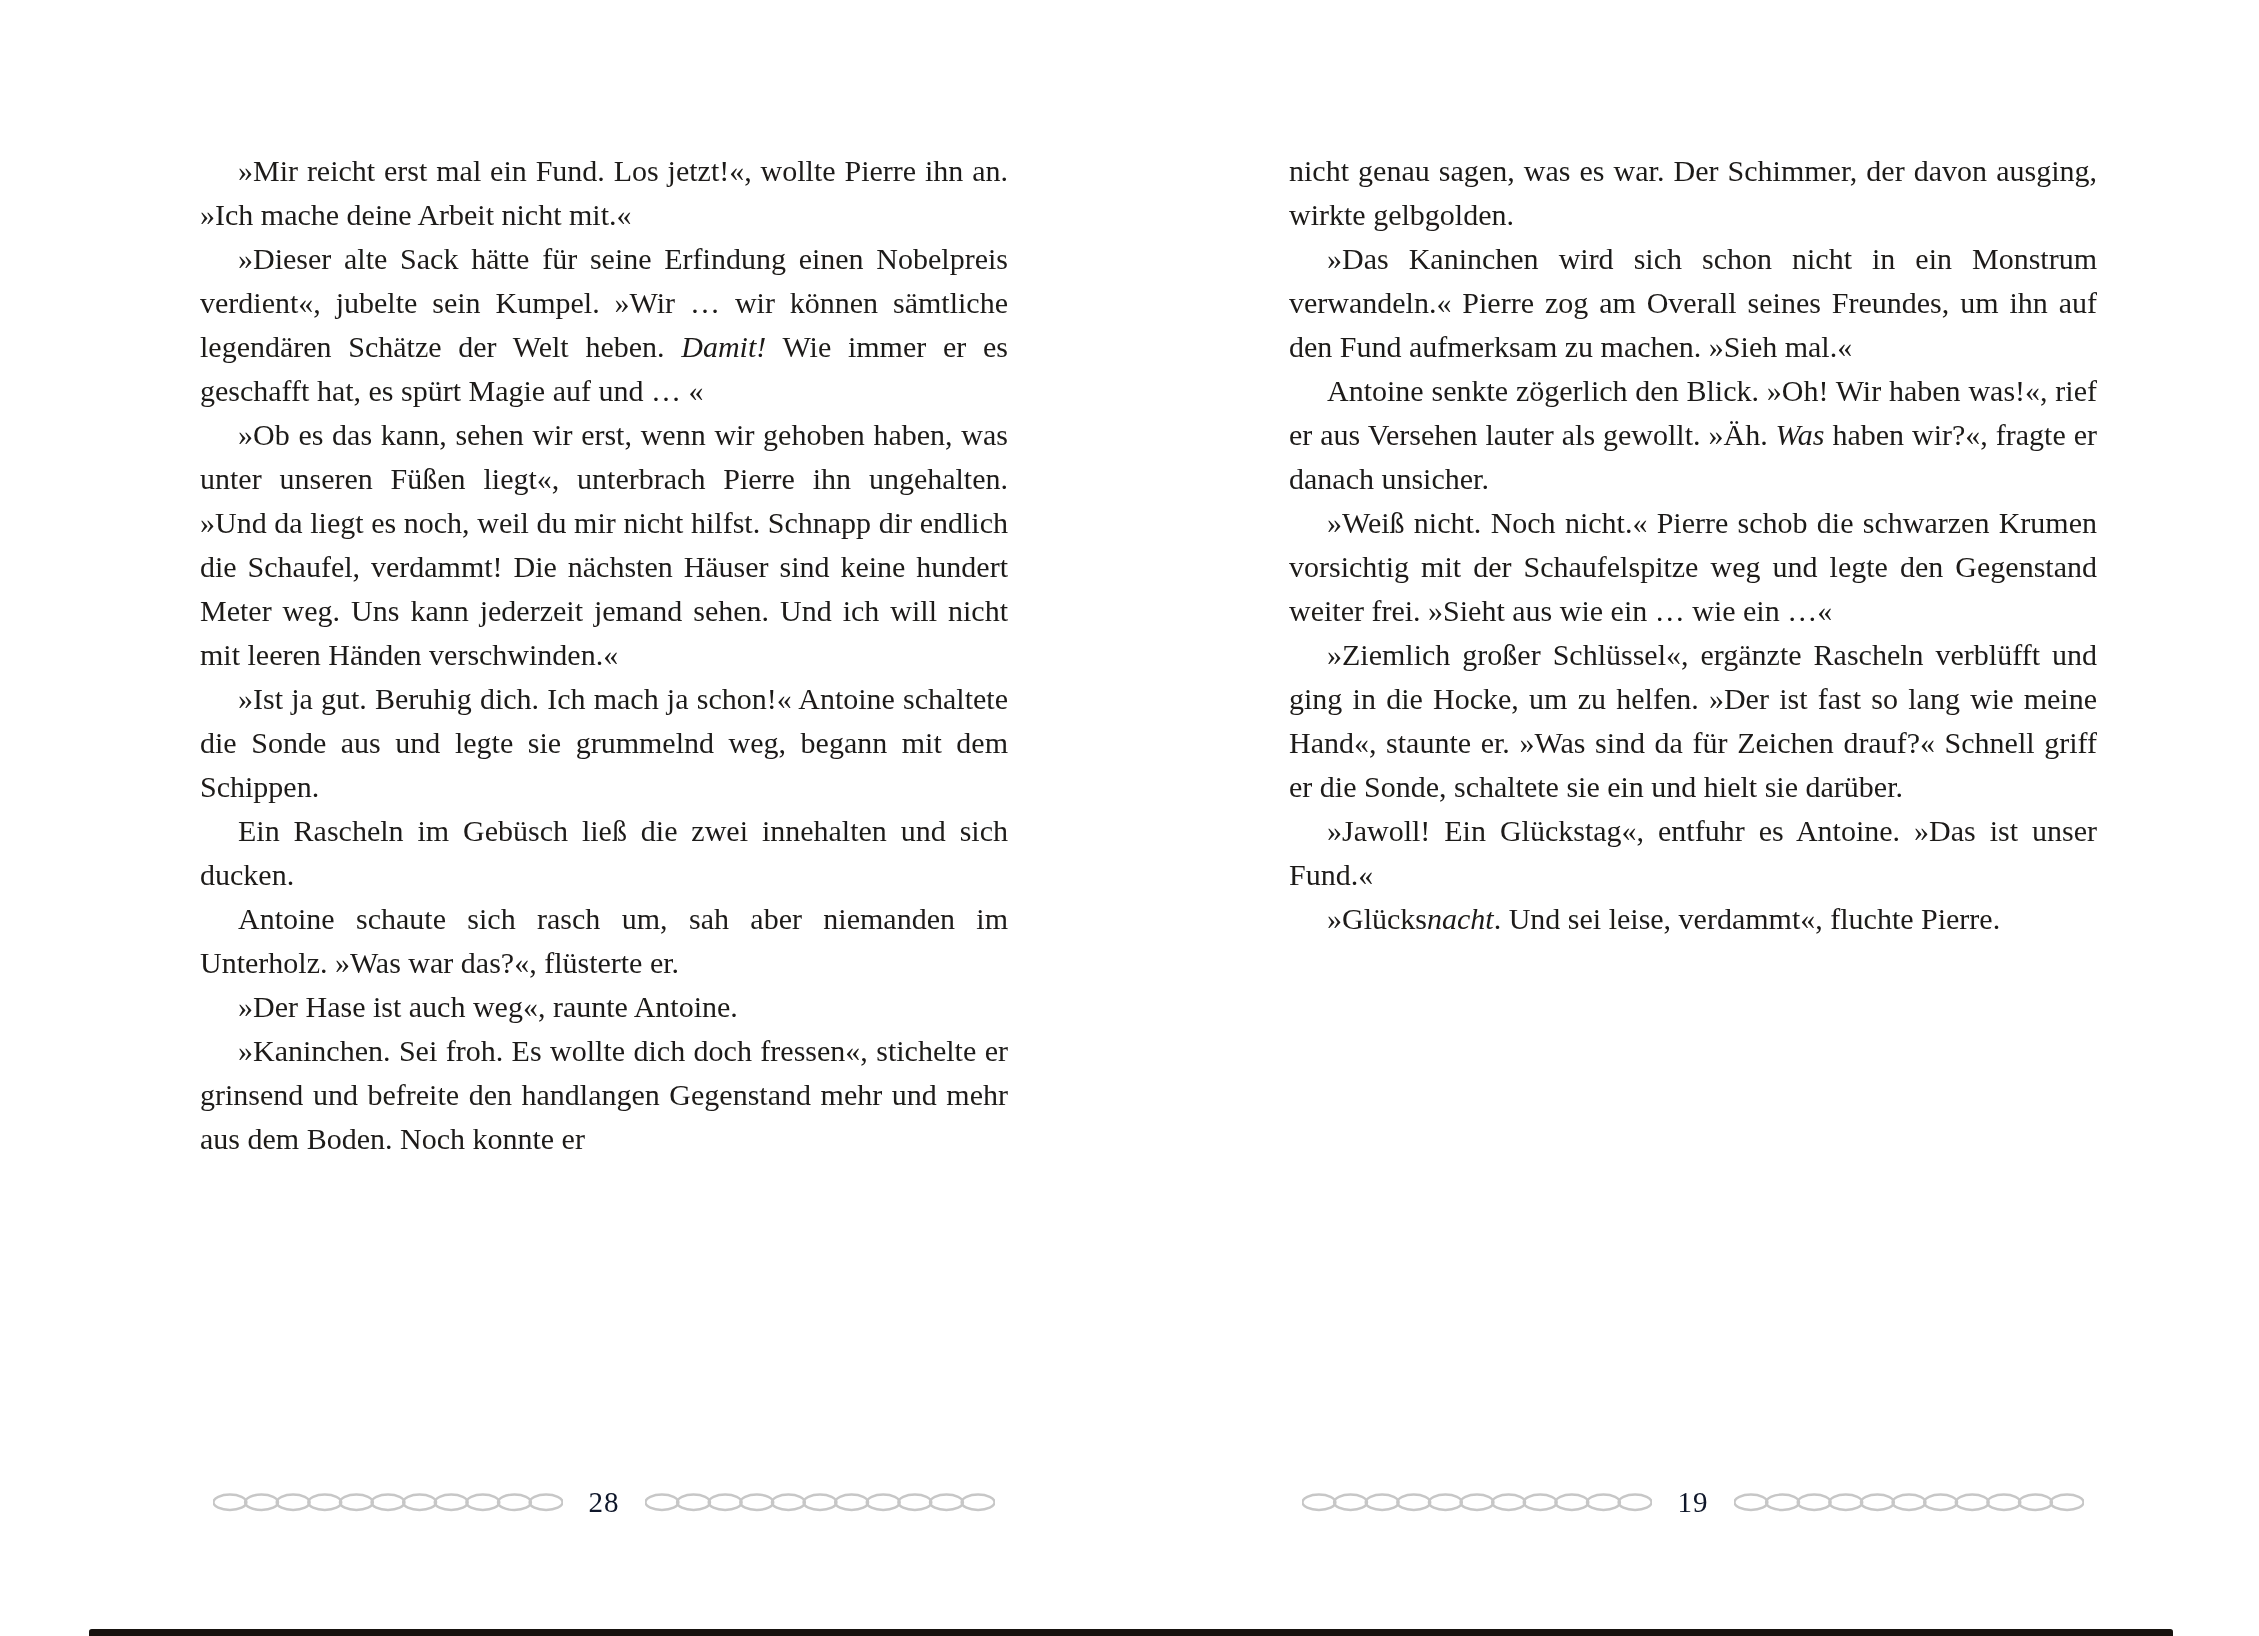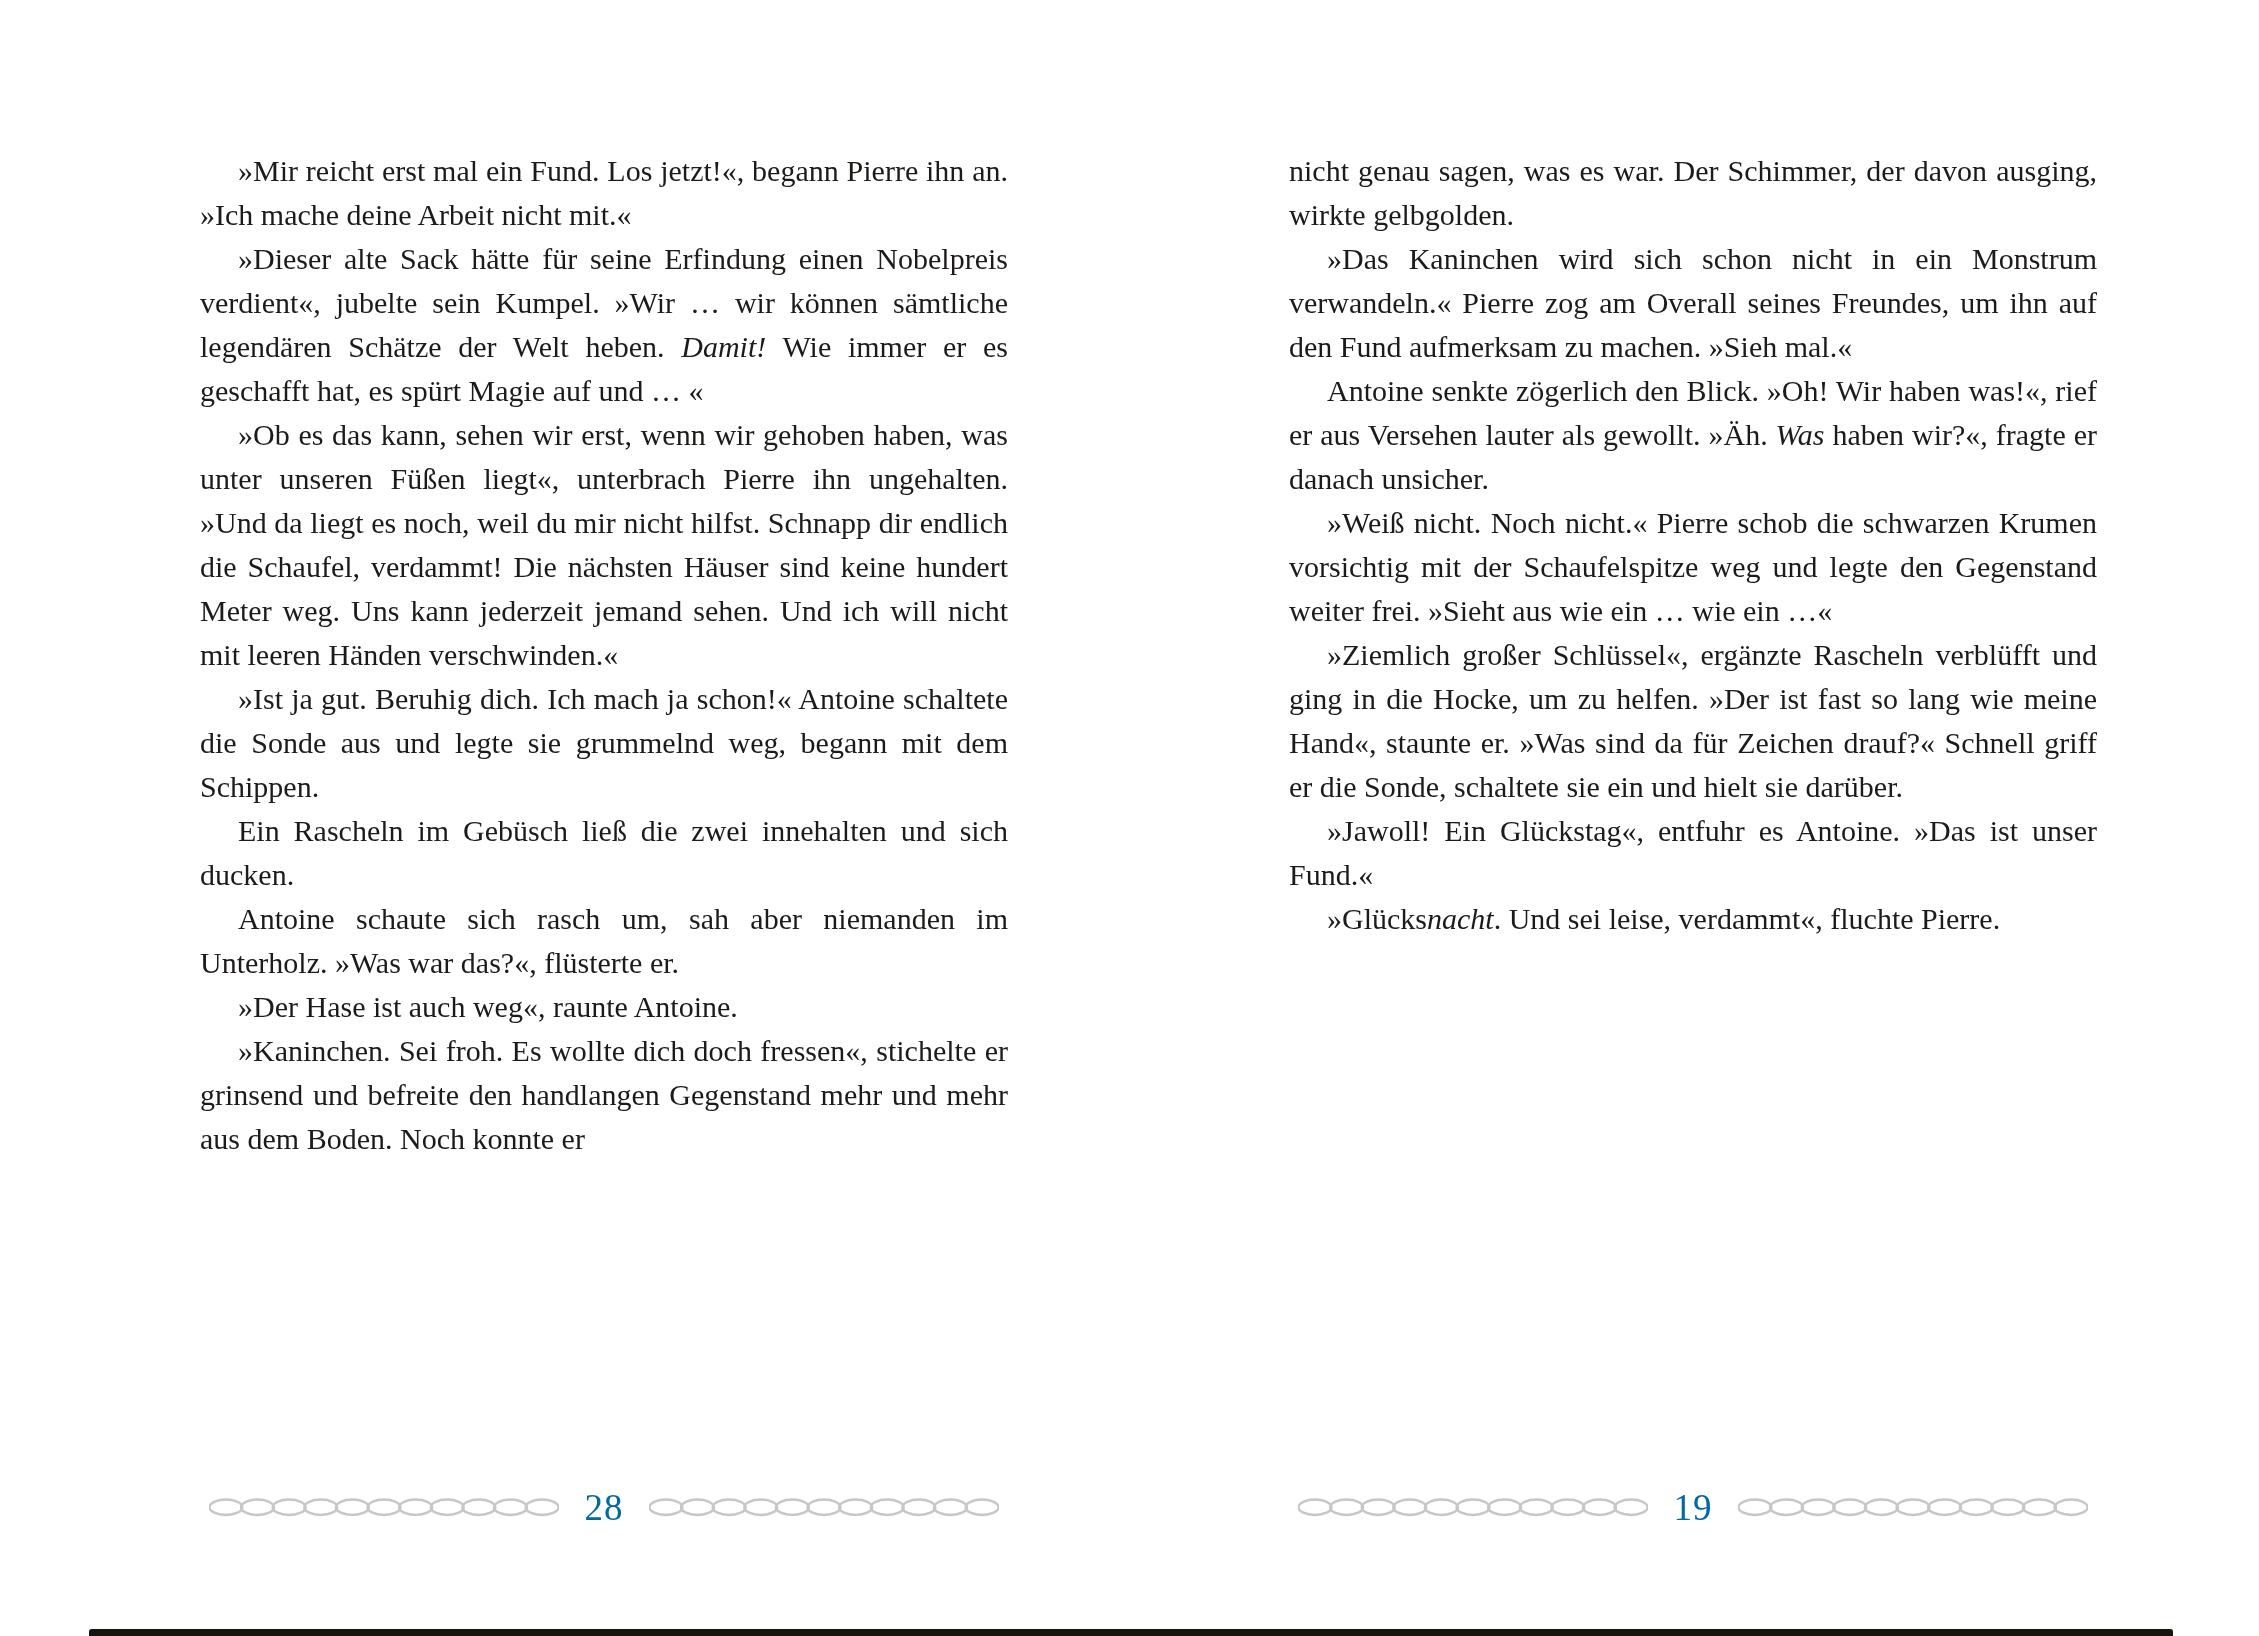--- a/index.html
+++ b/index.html
@@ -33,41 +33,41 @@
     position: absolute;
     top: 1337px;
     left: 0;
     width: 100%;
     display: flex;
     align-items: center;
     justify-content: center;
     gap: 26px;
   }
   .page-number {
-    font-size: 37px;
+    font-size: 29px;
     letter-spacing: 0.9px;
-    color: #0369a1;
+    color: #0f172a;
   }
   .ornament { display: inline-flex; align-items: center; }
   .book-edge {
     position: absolute;
     left: 89px;
     right: 87px;
     bottom: 0;
     height: 8.5px;
     background: #17130f;
     border-radius: 2.8px 2.8px 0 0;
   }
 </style>
 </head>
 <body>
 
 <div class="page page-left">
   <div class="text-block">
-      <p class="indent"><span>»Mir reicht erst mal ein Fund. Los jetzt!«, begann Pierre ihn an. »Ich mache deine Arbeit nicht mit.«</span></p>
+      <p class="indent"><span>»Mir reicht erst mal ein Fund. Los jetzt!«, wollte Pierre ihn an. »Ich mache deine Arbeit nicht mit.«</span></p>
       <p class="indent"><span>»Dieser alte Sack hätte für seine Erfindung einen Nobelpreis verdient«, jubelte sein Kumpel. »Wir … wir können sämtliche legendären Schätze der Welt heben. </span><span class="italic">Damit!</span><span> Wie immer er es geschafft hat, es spürt Magie auf und … «</span></p>
       <p class="indent"><span>»Ob es das kann, sehen wir erst, wenn wir gehoben haben, was unter unseren Füßen liegt«, unterbrach Pierre ihn ungehalten. »Und da liegt es noch, weil du mir nicht hilfst. Schnapp dir endlich die Schaufel, verdammt! Die nächsten Häuser sind keine hundert Meter weg. Uns kann jederzeit jemand sehen. Und ich will nicht mit leeren Händen verschwinden.«</span></p>
       <p class="indent"><span>»Ist ja gut. Beruhig dich. Ich mach ja schon!« Antoine schaltete die Sonde aus und legte sie grummelnd weg, begann mit dem Schippen.</span></p>
       <p class="indent"><span>Ein Rascheln im Gebüsch ließ die zwei innehalten und sich ducken.</span></p>
       <p class="indent"><span>Antoine schaute sich rasch um, sah aber niemanden im Unterholz. »Was war das?«, flüsterte er.</span></p>
       <p class="indent"><span>»Der Hase ist auch weg«, raunte Antoine.</span></p>
       <p class="indent"><span>»Kaninchen. Sei froh. Es wollte dich doch fressen«, stichelte er grinsend und befreite den handlangen Gegenstand mehr und mehr aus dem Boden. Noch konnte er</span></p>
     </div>
   <div class="page-footer">
     <span class="ornament">

